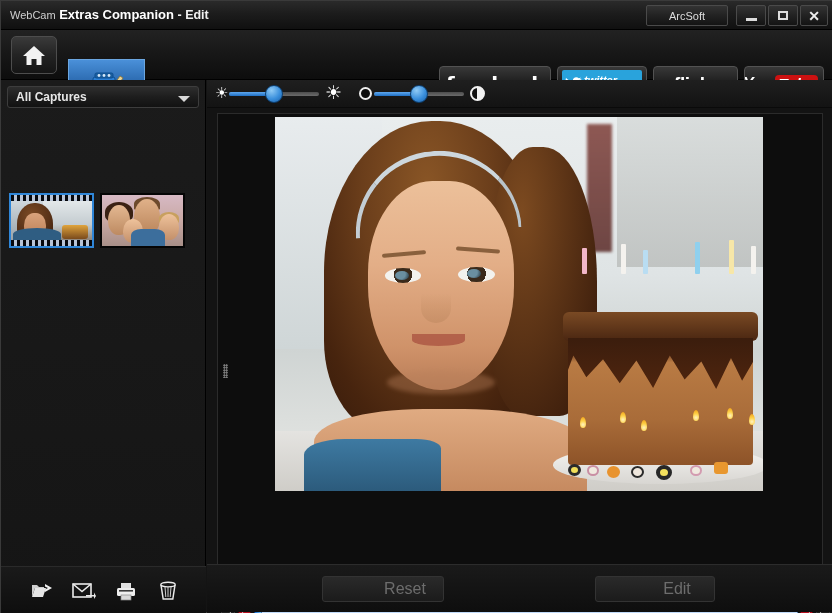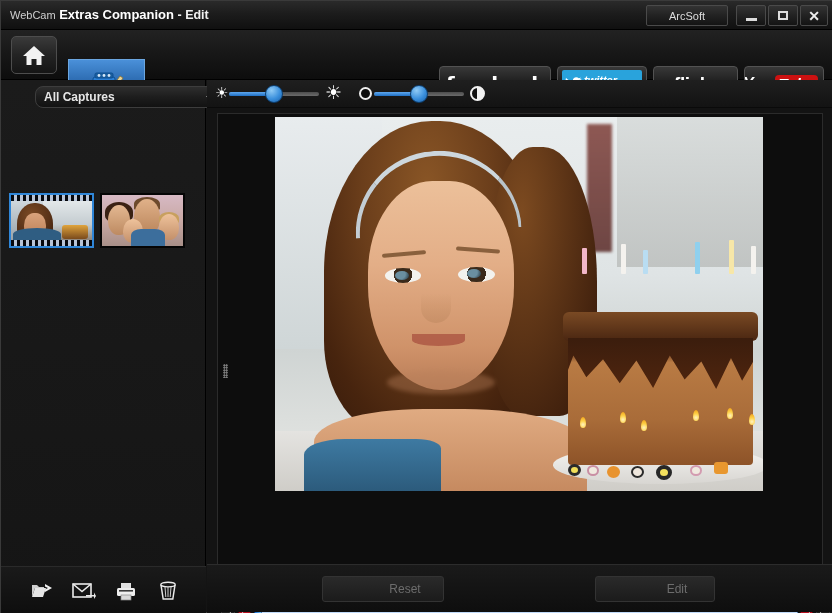--- a/index.html
+++ b/index.html
@@ -100,22 +100,22 @@
 
   
   #sidebar {
     position: absolute; left: 0; top: 79px; width: 205px; height: 534px;
     background: linear-gradient(to bottom, #1b1b1b 0%, #151515 100%);
     border-right: 1px solid #000;
   }
   #capture-select {
     position: absolute; left: 6px; top: 6px; width: 192px; height: 22px;
     background: linear-gradient(to bottom, #2e2e2e 0%, #1d1d1d 50%, #121212 100%);
-    border: 1px solid #3d3d3d; border-radius: 8px;
-    display: flex; align-items: center; cursor: pointer; margin-left: 28px;
+    border: 1px solid #3d3d3d; border-radius: 3px;
+    display: flex; align-items: center; cursor: pointer;
   }
   #capture-label { margin-left: 8px; color: #e6e6e6; font-size: 12px; font-weight: bold; }
   #capture-caret {
     position: absolute; right: 8px; top: 9px;
     width: 0; height: 0; border-left: 6px solid transparent;
     border-right: 6px solid transparent; border-top: 6px solid #d8d8d8;
   }
   #thumb-strip { position: absolute; left: 0; top: 33px; width: 205px; height: 530px; }
   .thumb { position: absolute; top: 80px; width: 85px; height: 55px; cursor: pointer; }
   #thumb-0 { left: 8px; border: 2px solid #2f86d8; background: #0a0a0a; }
@@ -310,21 +310,21 @@
   }
 
   #footer {
     position: absolute; left: 206px; bottom: 0; width: 626px; height: 48px;
     border-top: 1px solid #2c2c2c;
     background: linear-gradient(to bottom, #1a1a1a, #0e0e0e);
   }
   .action-btn {
     position: absolute; top: 11px; height: 26px; border-radius: 3px;
     display: flex; align-items: center; justify-content: center;
-    font-size: 12px; cursor: pointer; padding-left: 44px;
+    font-size: 16px; cursor: pointer; padding-left: 44px;
   }
   .action-btn.disabled {
     background: linear-gradient(to bottom, #2a2a2a, #1b1b1b);
     border: 1px solid #333; color: #6d6d6d;
   }
   .action-btn.primary {
     background: linear-gradient(to bottom, #3c3c3c 0%, #1e1e1e 48%, #0f0f0f 100%);
     border: 1px solid #767676; color: #ffffff; font-weight: bold;
   }
   #btn-reset   { left: 115px; width: 122px; }

